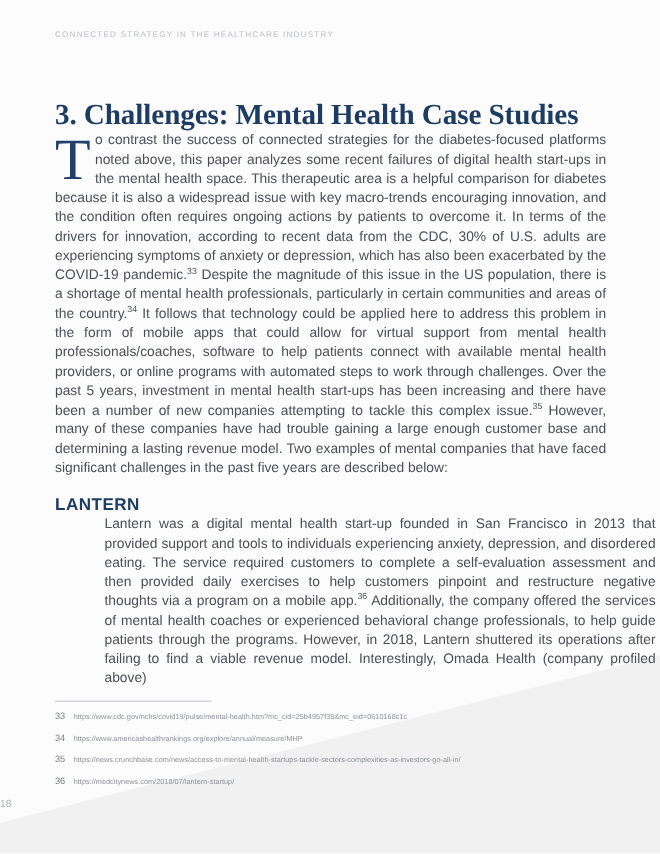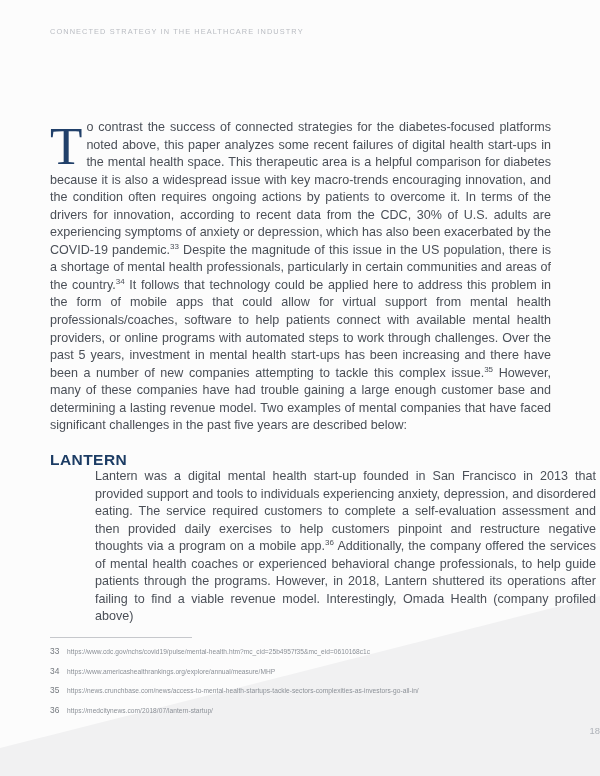--- a/index.html
+++ b/index.html
@@ -155,39 +155,40 @@
     color: #8b9097;
     font-family: "Liberation Sans", sans-serif;
     white-space: nowrap;
   }
 
   .page-number {
     position: absolute;
     left: 0;
     top: 725px;
     width: 600px;
-    text-align: right;
+    text-align: left;
     font-size: 9.4px;
     color: #aeb2b8;
     font-family: "Liberation Sans", sans-serif;
   }
 </style>
 </head>
 <body>
 
 <div class="page">
 
   <svg class="corner-wedge" viewBox="0 0 600 776" preserveAspectRatio="none" aria-hidden="true">
     <polygon points="600,596 600,776 0,776 0,748" fill="#f1f1f2"></polygon>
   </svg>
 
   <div class="content">
 
     <div class="running-head">CONNECTED STRATEGY IN THE HEALTHCARE INDUSTRY</div>
 
+    <h1 class="page-title">3. Challenges: Mental Health Case Studies</h1>
 
     <div class="body-block" id="intro-paragraph">
       <span class="dropcap">T</span><span>o contrast the success of connected strategies for the diabetes-focused platforms noted above, this paper analyzes some recent failures of digital health start-ups in the mental health space. This therapeutic area is a helpful comparison for diabetes because it is also a widespread issue with key macro-trends encouraging innovation, and the condition often requires ongoing actions by patients to overcome it. In terms of the drivers for innovation, according to recent data from the CDC, 30% of U.S. adults are experiencing symptoms of anxiety or depression, which has also been exacerbated by the COVID-19 pandemic.</span><sup>33</sup><span> Despite the magnitude of this issue in the US population, there is a shortage of mental health professionals, particularly in certain communities and areas of the country.</span><sup>34</sup><span> It follows that technology could be applied here to address this problem in the form of mobile apps that could allow for virtual support from mental health professionals/coaches, software to help patients connect with available mental health providers, or online programs with automated steps to work through challenges. Over the past 5 years, investment in mental health start-ups has been increasing and there have been a number of new companies attempting to tackle this complex issue.</span><sup>35</sup><span> However, many of these companies have had trouble gaining a large enough customer base and determining a lasting revenue model. Two examples of mental companies that have faced significant challenges in the past five years are described below:</span>
     </div>
 
     <h2 class="section-heading">LANTERN</h2>
 
     <div class="body-block" id="lantern-paragraph">
       <span>Lantern was a digital mental health start-up founded in San Francisco in 2013 that provided support and tools to individuals experiencing anxiety, depression, and disordered eating. The service required customers to complete a self-evaluation assessment and then provided daily exercises to help customers pinpoint and restructure negative thoughts via a program on a mobile app.</span><sup>36</sup><span> Additionally, the company offered the services of mental health coaches or experienced behavioral change professionals, to help guide patients through the programs. However, in 2018, Lantern shuttered its operations after failing to find a viable revenue model. Interestingly, Omada Health (company profiled above)</span>
     </div>

